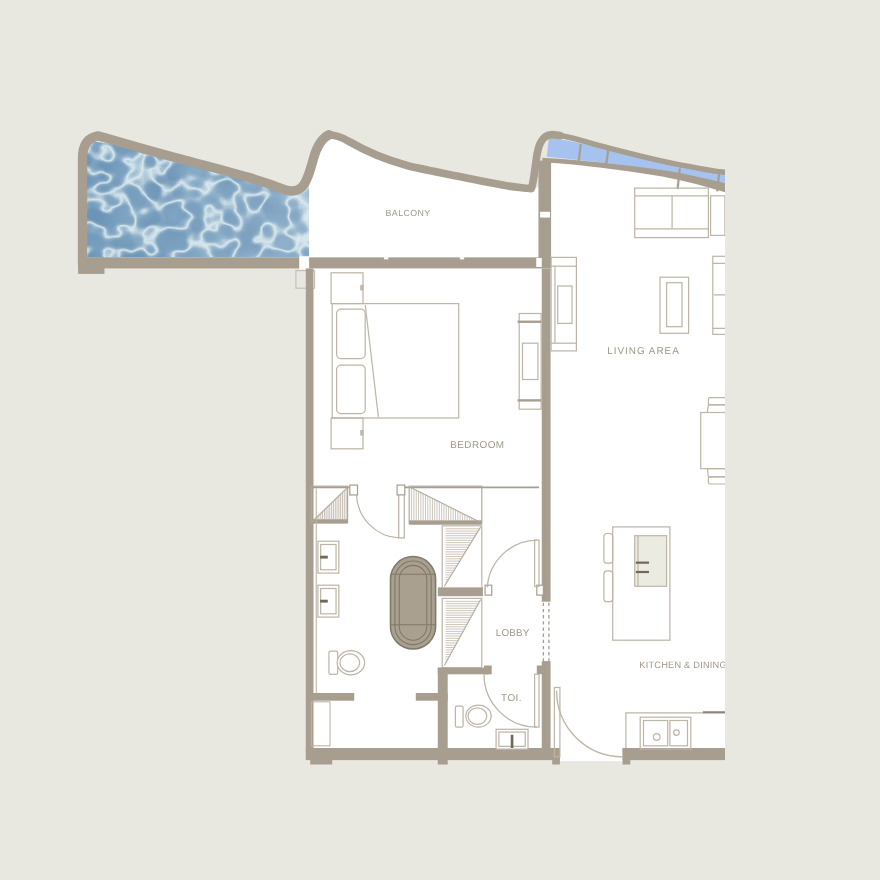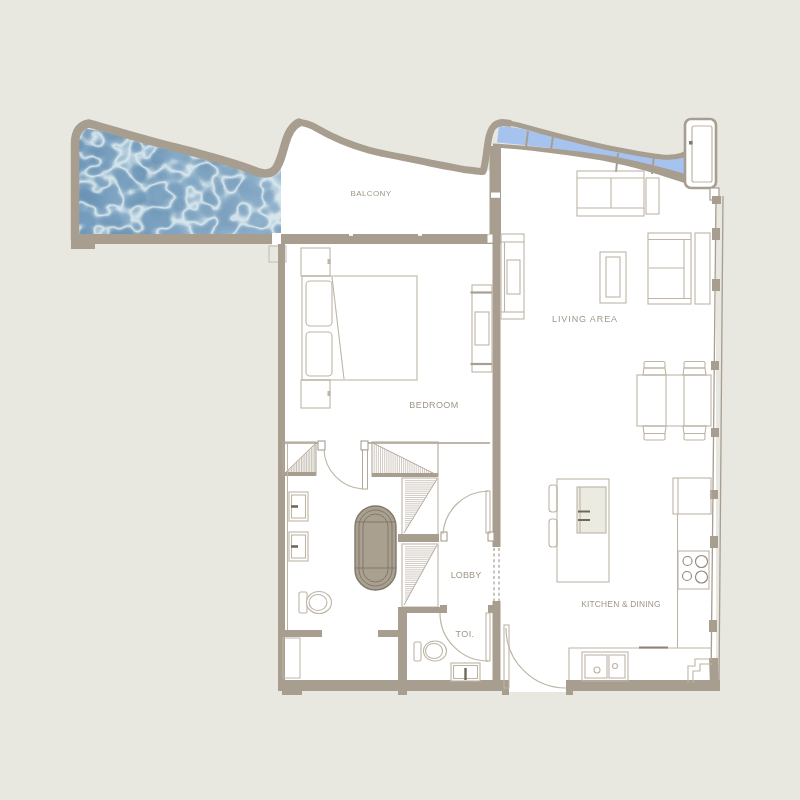--- a/index.html
+++ b/index.html
@@ -1,16 +1,16 @@
 <!DOCTYPE html>
 <html><head>
 <meta charset="utf-8">
 <style>
 html,body{margin:0;padding:0;background:#e8e7e0;}
-#wrap{width:800px;height:800px;position:relative;overflow:hidden;}
+#wrap{width:659px;height:800px;position:relative;overflow:hidden;}
 text{font-family:"Liberation Sans",sans-serif;fill:#9f9787;font-size:9px;letter-spacing:0.4px;}
 </style>
 </head>
 <body>
 <div id="wrap">
 <svg width="800" height="800" viewBox="0 0 800 800" xmlns="http://www.w3.org/2000/svg">
 <defs>
   <linearGradient id="wg" x1="0" y1="0" x2="1" y2="0">
     <stop offset="0" stop-color="#7aa1c1"></stop>
     <stop offset="0.55" stop-color="#8db0cb"></stop>

